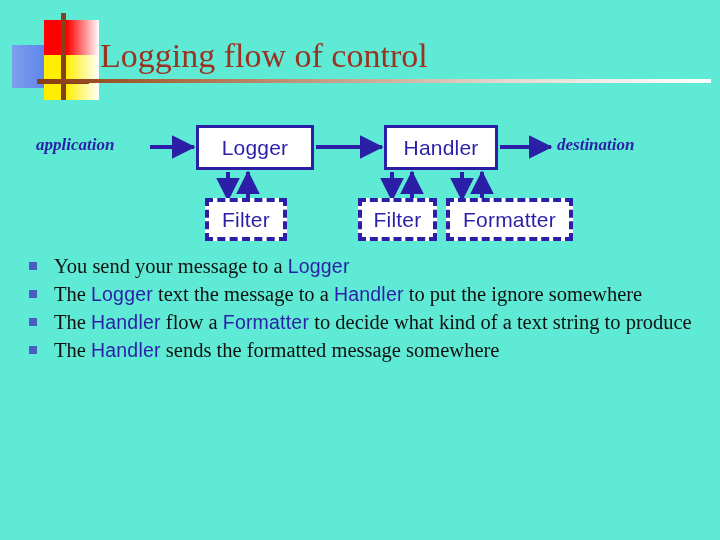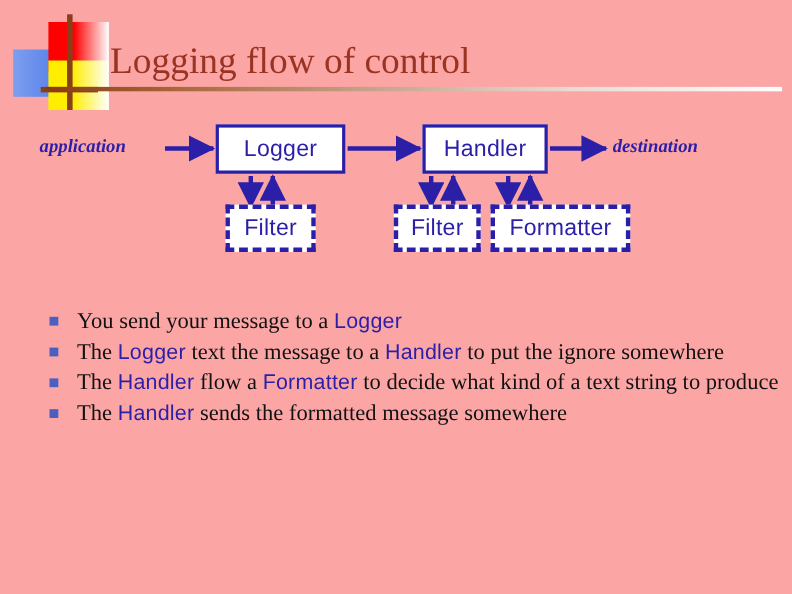--- a/index.html
+++ b/index.html
@@ -4,21 +4,21 @@
 <style>
   html, body {
     margin: 0;
     padding: 0;
     background: #ffffff;
   }
   #slide {
     position: relative;
     width: 720px;
     height: 540px;
-    background: #fca5a5;
+    background: #5eead4;
     overflow: hidden;
     font-family: "Liberation Serif", serif;
   }
 
   
   .deco { position: absolute; }
   .deco-red {
     left: 44px; top: 20px; width: 55px; height: 45px;
     background: linear-gradient(to right, #ff0000 0%, #ff0000 42%, #ffffff 100%);
   }
@@ -51,21 +51,21 @@
     white-space: nowrap;
   }
   #title-rule {
     position: absolute;
     left: 41px; top: 79px;
     width: 670px; height: 4px;
     background: linear-gradient(to right, #8a3b10 0%, #a9673c 18%, #c8a48d 45%, #e8dcd4 72%, #ffffff 100%);
   }
 
   
-  #diagram { position: absolute; left: 0; top: 0; width: 636px; height: 240px; text-decoration: underline; }
+  #diagram { position: absolute; left: 0; top: 12px; width: 636px; height: 240px; text-decoration: underline; }
 
   .side-label {
     position: absolute;
     font-family: "Liberation Serif", serif;
     font-style: italic;
     font-weight: bold;
     font-size: 17px;
     color: #2b1fa8;
     white-space: nowrap;
   }
@@ -96,23 +96,22 @@
   #diagram svg.conn {
     position: absolute; left: 0; top: 0;
     width: 720px; height: 240px;
     overflow: visible;
     pointer-events: none;
   }
 
   
   #bullets {
     position: absolute;
-    left: 40px; top: 252px;
+    left: 24px; top: 252px;
     width: 670px;
-    margin-top: 26px;
   }
   .bullet-row {
     position: relative;
     padding-left: 30px;
     font-family: "Liberation Serif", serif;
     font-size: 20.5px;
     line-height: 28px;
     color: #111111;
   }
   .bullet-mark {

